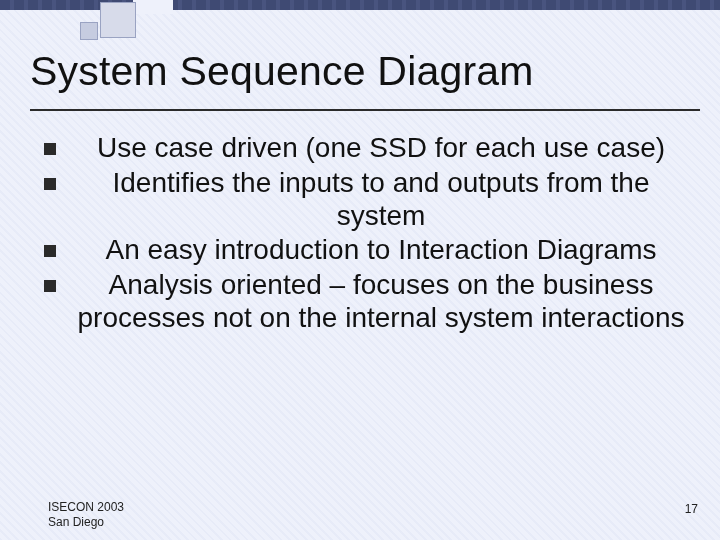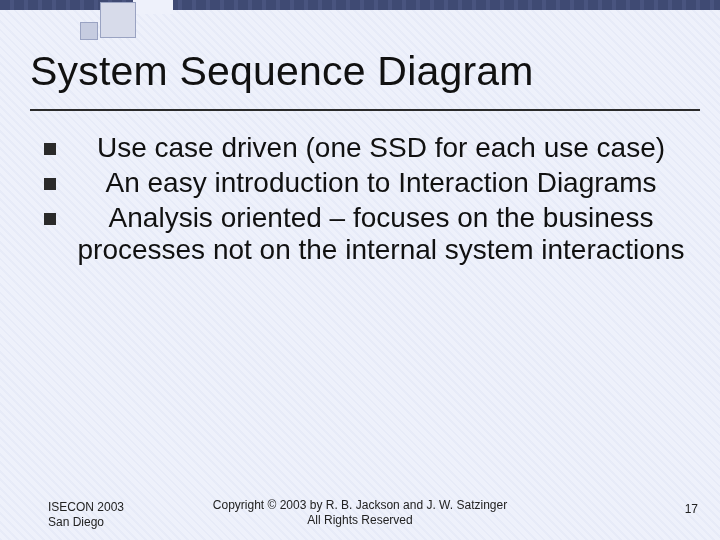--- a/index.html
+++ b/index.html
@@ -153,30 +153,27 @@
     <div class="sq-lg"></div>
     <div class="sq-sm"></div>
   </div>
 
   <div class="title">System Sequence Diagram</div>
   <div class="rule"></div>
 
   <div class="body">
     <ul>
       <li><span>Use case driven (one SSD for each use case)</span></li>
+      <li><span>Identifies the inputs to and outputs from the system</span></li>
       <li><span>An easy introduction to Interaction Diagrams</span></li>
       <li><span>Analysis oriented – focuses on the business processes not on the internal system interactions</span></li>
     </ul>
   </div>
 
   <div class="footer">
     <div class="left">
       <div>ISECON 2003</div>
       <div>San Diego</div>
     </div>
-    <div class="center">
-      <div>Copyright © 2003 by R. B. Jackson  and J. W. Satzinger</div>
-      <div>All Rights Reserved</div>
-    </div>
     <div class="right">17</div>
   </div>
 
 </div>
 
 </body></html>

